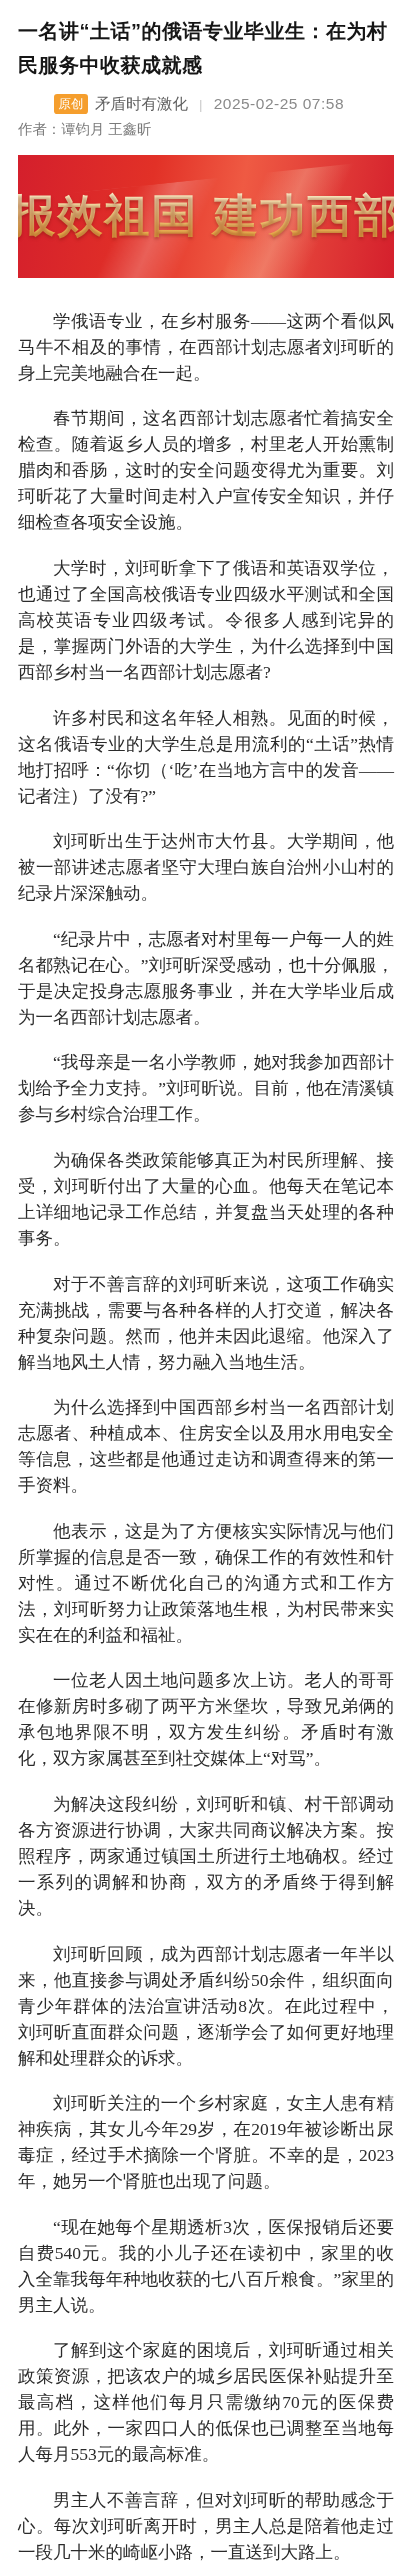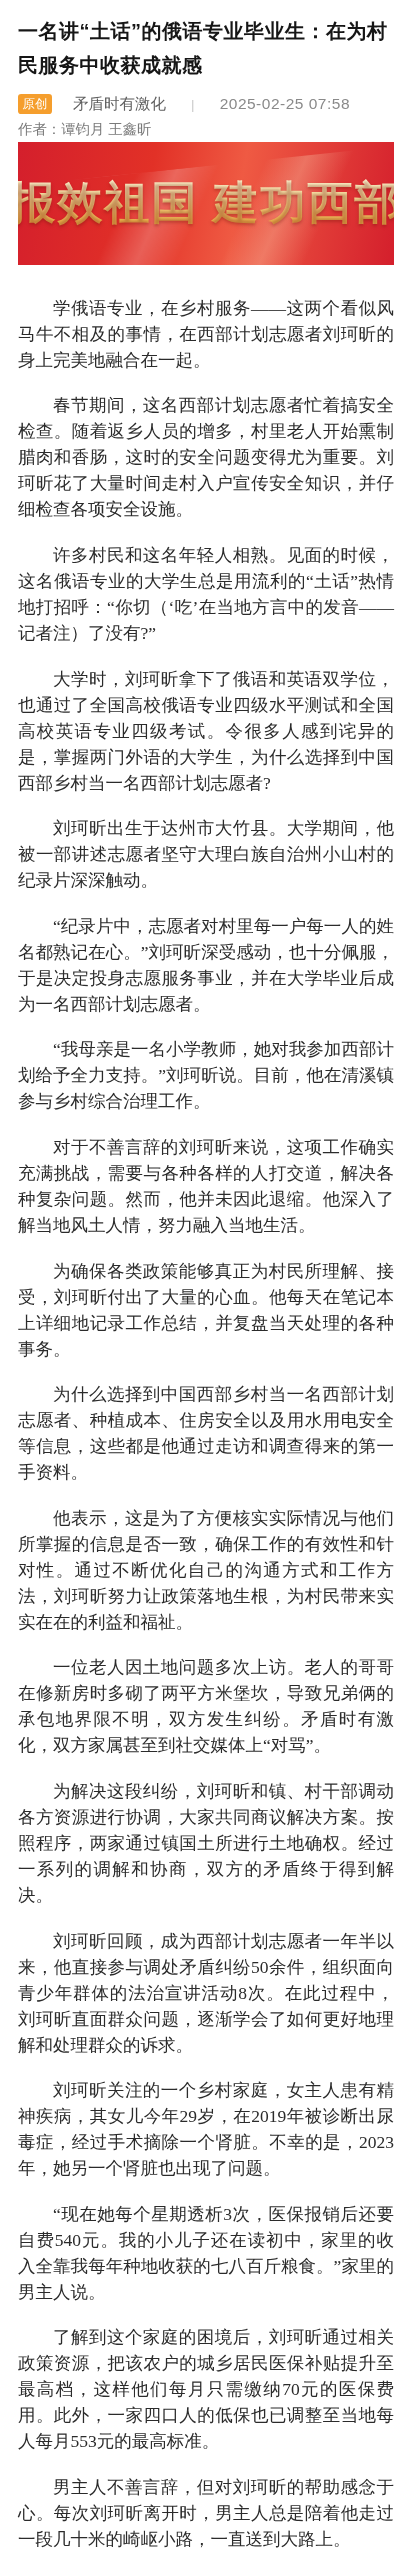--- a/index.html
+++ b/index.html
@@ -32,22 +32,23 @@
     font-weight:700;
     font-size:20px;
     line-height:34px;
     color:#161616;
     letter-spacing:0.5px;
   }
   .meta-row{
     margin-top:11.3px;
     display:flex;
     align-items:center;
-    gap:21px;
+    gap:7px;
     font-family:"Liberation Sans","DejaVu Sans",sans-serif;
+    margin-left:36px;
   }
   .badge{
     background:var(--badge-bg);
     color:#ffffff;
     font-size:12.4px;
     line-height:1;
     padding:3.6px 4.6px;
     border-radius:3.1px;
     flex:0 0 auto;
   }
@@ -55,21 +56,21 @@
   .pipe{font-size:13.4px;color:#c9c9c9;margin:0 4.1px;}
   .datetime{font-size:15.5px;color:var(--meta-gray);letter-spacing:0.5px;}
   .author-row{
     margin-top:5.2px;
     font-family:"Liberation Sans","DejaVu Sans",sans-serif;
     font-size:14.4px;
     color:#7a7a7a;
   }
   .banner{
     position:relative;
-    margin-top:3px;
+    margin-top:16px;
     width:376px;
     height:123px;
     background:linear-gradient(100deg,var(--banner-red-a) 0%,#e23127 35%,var(--banner-red-b) 58%,#d41f2c 100%);
     overflow:hidden;
     display:flex;
     align-items:center;
     justify-content:center;
     text-align:right;
   }
   .banner::before{
@@ -125,27 +126,27 @@
 
     <div class="author-row">作者：谭钧月 王鑫昕</div>
 
     <div class="banner">
       <span class="banner-text">报效祖国 建功西部</span>
     </div>
 
     <div class="body-text">
         <p>学俄语专业，在乡村服务——这两个看似风马牛不相及的事情，在西部计划志愿者刘珂昕的身上完美地融合在一起。</p>
         <p>春节期间，这名西部计划志愿者忙着搞安全检查。随着返乡人员的增多，村里老人开始熏制腊肉和香肠，这时的安全问题变得尤为重要。刘珂昕花了大量时间走村入户宣传安全知识，并仔细检查各项安全设施。</p>
+        <p>大学时，刘珂昕拿下了俄语和英语双学位，也通过了全国高校俄语专业四级水平测试和全国高校英语专业四级考试。令很多人感到诧异的是，掌握两门外语的大学生，为什么选择到中国西部乡村当一名西部计划志愿者?</p>
         <p>许多村民和这名年轻人相熟。见面的时候，这名俄语专业的大学生总是用流利的“土话”热情地打招呼：“你切（‘吃’在当地方言中的发音——记者注）了没有?”</p>
-        <p>大学时，刘珂昕拿下了俄语和英语双学位，也通过了全国高校俄语专业四级水平测试和全国高校英语专业四级考试。令很多人感到诧异的是，掌握两门外语的大学生，为什么选择到中国西部乡村当一名西部计划志愿者?</p>
         <p>刘珂昕出生于达州市大竹县。大学期间，他被一部讲述志愿者坚守大理白族自治州小山村的纪录片深深触动。</p>
         <p>“纪录片中，志愿者对村里每一户每一人的姓名都熟记在心。”刘珂昕深受感动，也十分佩服，于是决定投身志愿服务事业，并在大学毕业后成为一名西部计划志愿者。</p>
         <p>“我母亲是一名小学教师，她对我参加西部计划给予全力支持。”刘珂昕说。目前，他在清溪镇参与乡村综合治理工作。</p>
+        <p>为确保各类政策能够真正为村民所理解、接受，刘珂昕付出了大量的心血。他每天在笔记本上详细地记录工作总结，并复盘当天处理的各种事务。</p>
         <p>对于不善言辞的刘珂昕来说，这项工作确实充满挑战，需要与各种各样的人打交道，解决各种复杂问题。然而，他并未因此退缩。他深入了解当地风土人情，努力融入当地生活。</p>
-        <p>为确保各类政策能够真正为村民所理解、接受，刘珂昕付出了大量的心血。他每天在笔记本上详细地记录工作总结，并复盘当天处理的各种事务。</p>
         <p>为什么选择到中国西部乡村当一名西部计划志愿者、种植成本、住房安全以及用水用电安全等信息，这些都是他通过走访和调查得来的第一手资料。</p>
         <p>他表示，这是为了方便核实实际情况与他们所掌握的信息是否一致，确保工作的有效性和针对性。通过不断优化自己的沟通方式和工作方法，刘珂昕努力让政策落地生根，为村民带来实实在在的利益和福祉。</p>
         <p>一位老人因土地问题多次上访。老人的哥哥在修新房时多砌了两平方米堡坎，导致兄弟俩的承包地界限不明，双方发生纠纷。矛盾时有激化，双方家属甚至到社交媒体上“对骂”。</p>
         <p>为解决这段纠纷，刘珂昕和镇、村干部调动各方资源进行协调，大家共同商议解决方案。按照程序，两家通过镇国土所进行土地确权。经过一系列的调解和协商，双方的矛盾终于得到解决。</p>
         <p>刘珂昕回顾，成为西部计划志愿者一年半以来，他直接参与调处矛盾纠纷50余件，组织面向青少年群体的法治宣讲活动8次。在此过程中，刘珂昕直面群众问题，逐渐学会了如何更好地理解和处理群众的诉求。</p>
         <p>刘珂昕关注的一个乡村家庭，女主人患有精神疾病，其女儿今年29岁，在2019年被诊断出尿毒症，经过手术摘除一个肾脏。不幸的是，2023年，她另一个肾脏也出现了问题。</p>
         <p>“现在她每个星期透析3次，医保报销后还要自费540元。我的小儿子还在读初中，家里的收入全靠我每年种地收获的七八百斤粮食。”家里的男主人说。</p>
         <p>了解到这个家庭的困境后，刘珂昕通过相关政策资源，把该农户的城乡居民医保补贴提升至最高档，这样他们每月只需缴纳70元的医保费用。此外，一家四口人的低保也已调整至当地每人每月553元的最高标准。</p>
         <p>男主人不善言辞，但对刘珂昕的帮助感念于心。每次刘珂昕离开时，男主人总是陪着他走过一段几十米的崎岖小路，一直送到大路上。</p>
       </div>

